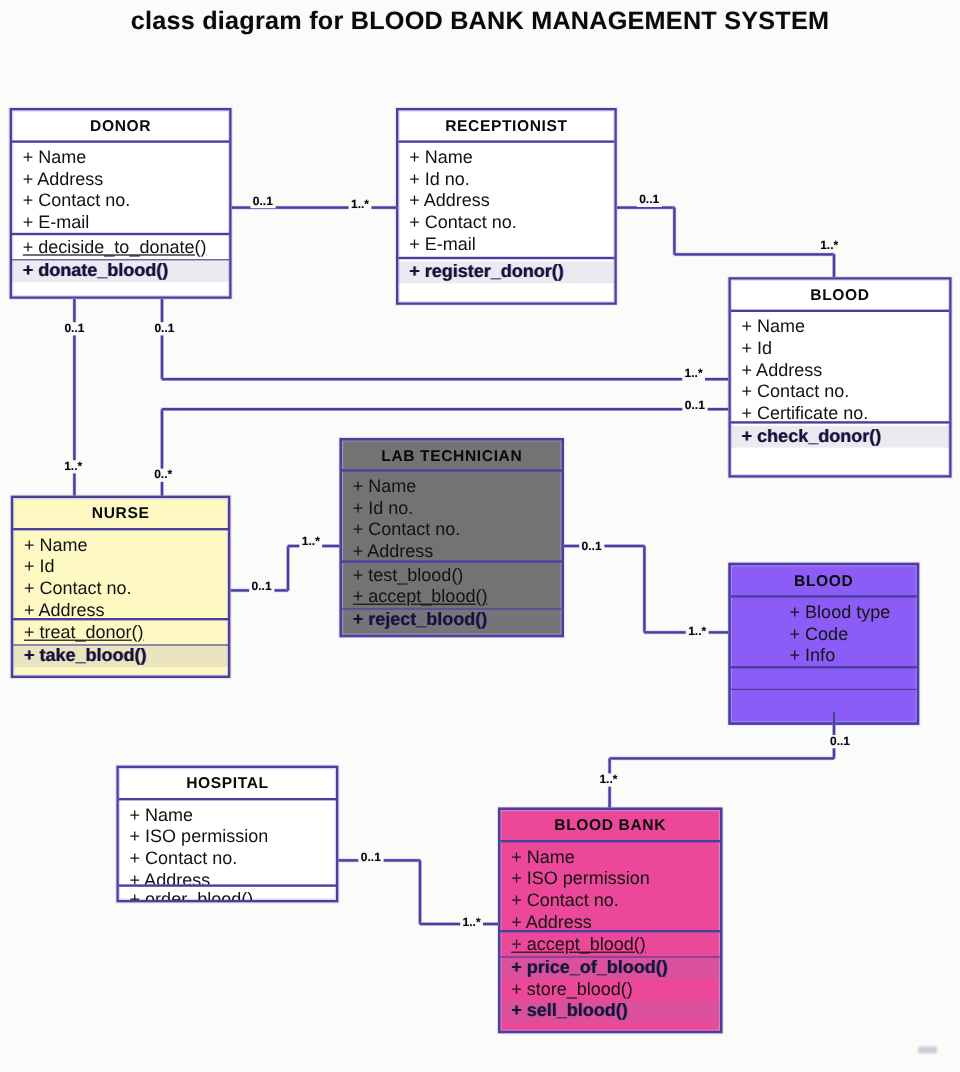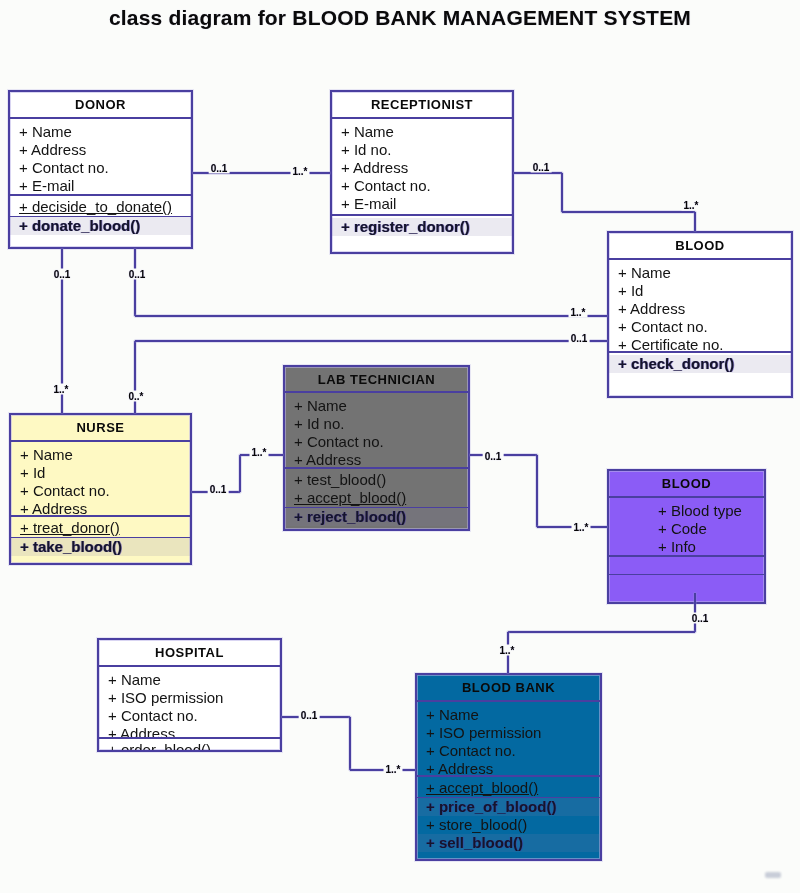--- a/index.html
+++ b/index.html
@@ -143,21 +143,21 @@
           <div class="uml-row">+ Name</div>
           <div class="uml-row">+ ISO permission</div>
           <div class="uml-row">+ Contact no.</div>
           <div class="uml-row">+ Address</div>
         </div>
         <div class="uml-methods">
           <div class="uml-row divider">+ order_blood()</div>
           <div class="uml-row smudged">+ purchase_blood()</div>
         </div>
       </div>
-      <div class="uml-class" style="left: 415px; top: 673px; width: 187px; height: 188px; background: #0369a1;">
+      <div class="uml-class" style="left: 415px; top: 673px; width: 187px; height: 188px; background: #ec4899;">
         <div class="uml-title" style="height: 27px;">BLOOD BANK</div>
         <div class="uml-attrs" style="height: 75px; box-sizing: border-box;">
           <div class="uml-row">+ Name</div>
           <div class="uml-row">+ ISO permission</div>
           <div class="uml-row">+ Contact no.</div>
           <div class="uml-row">+ Address</div>
         </div>
         <div class="uml-methods">
           <div class="uml-row divider">+ accept_blood()</div>
           <div class="uml-row smudged">+ price_of_blood()</div>

